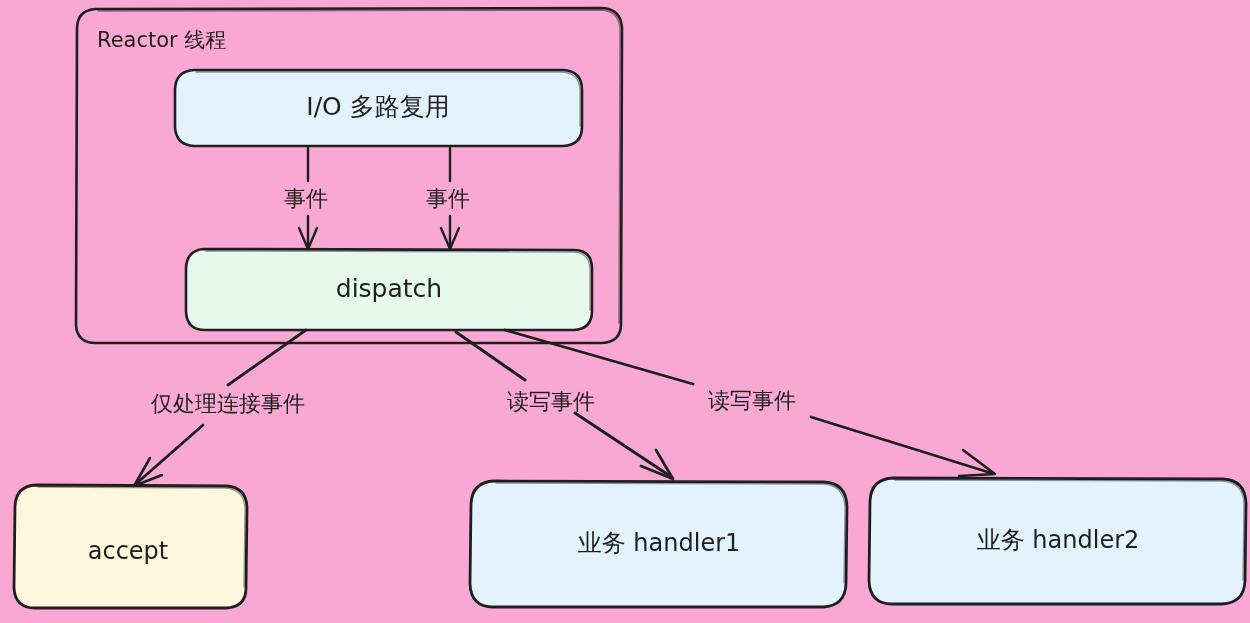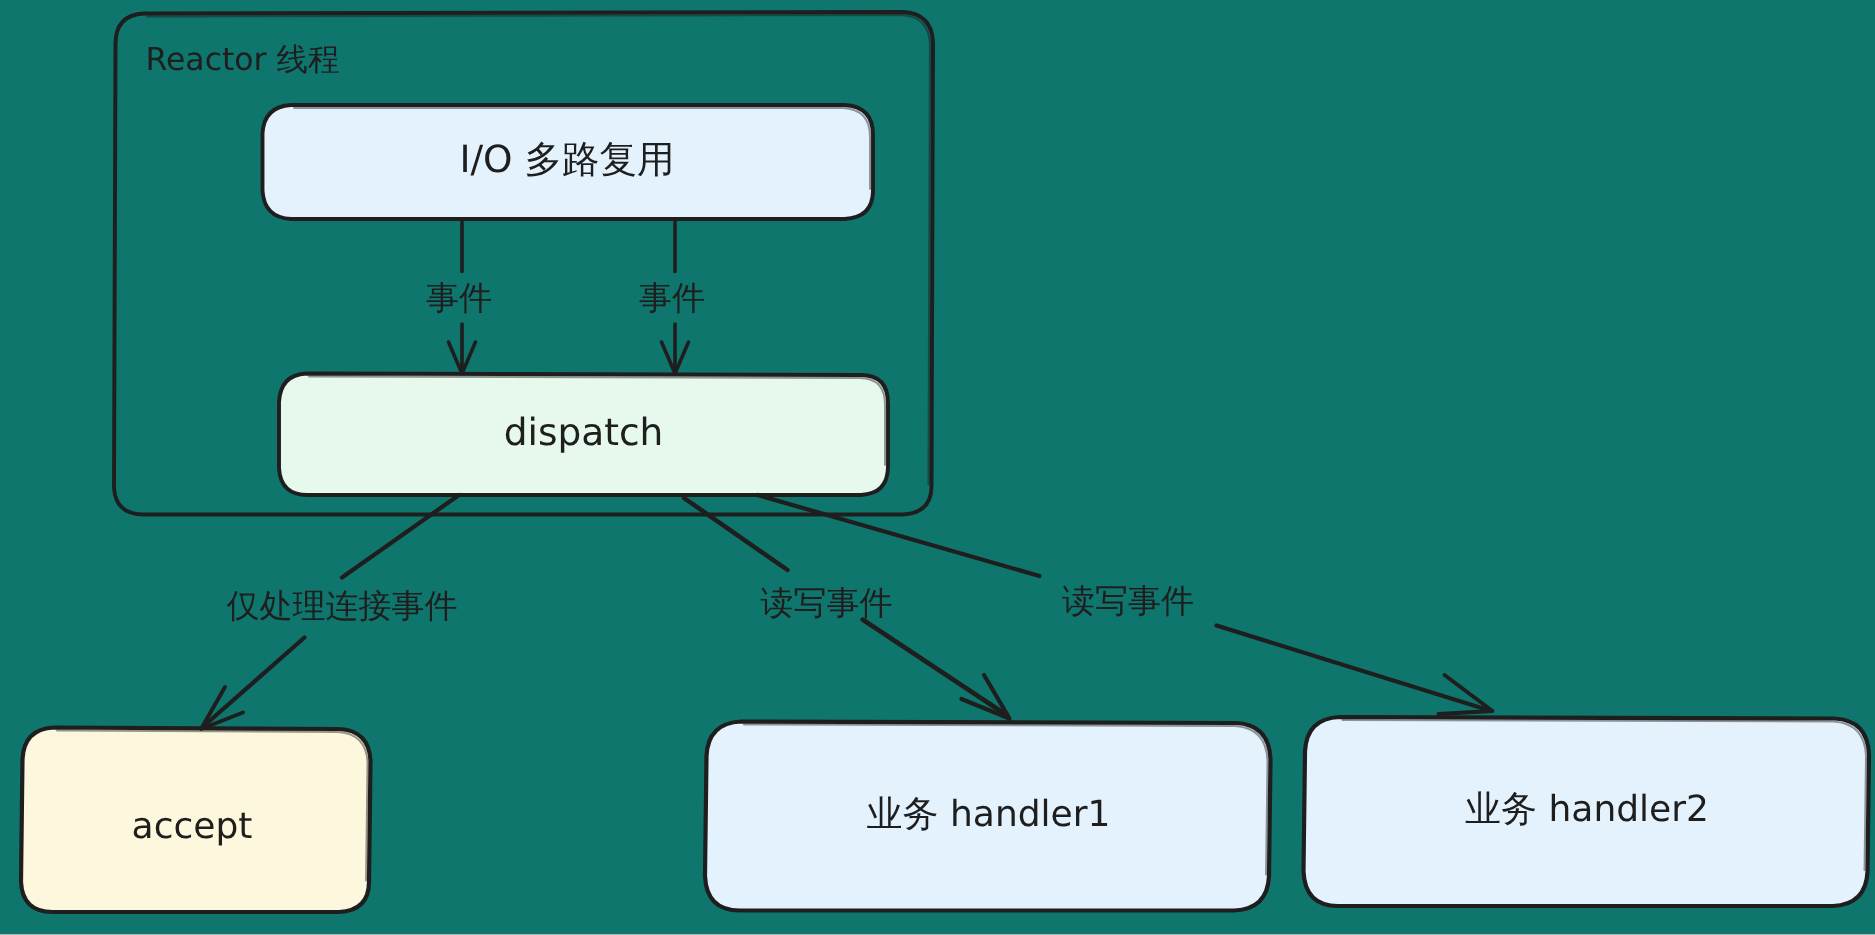--- a/index.html
+++ b/index.html
@@ -7,21 +7,21 @@
     padding: 0;
     background: #ffffff;
   }
   body {
     font-family: "DejaVu Sans", sans-serif;
   }
   #canvas {
     position: relative;
     width: 1250px;
     height: 623px;
-    background: #0f766e;
+    background: #f9a8d4;
     overflow: hidden;
   }
   svg#diagram {
     position: absolute;
     left: 0;
     top: 0;
     width: 1250px;
     height: 623px;
   }
   .node-label {

